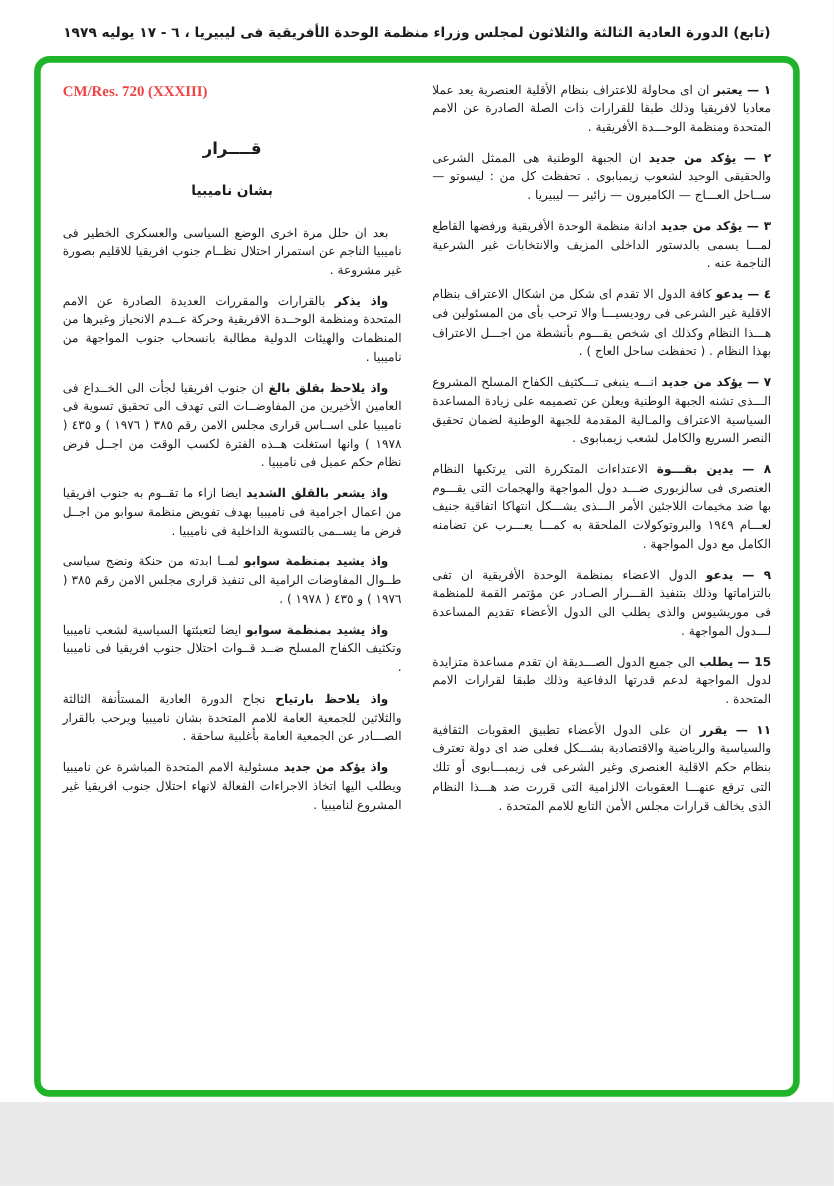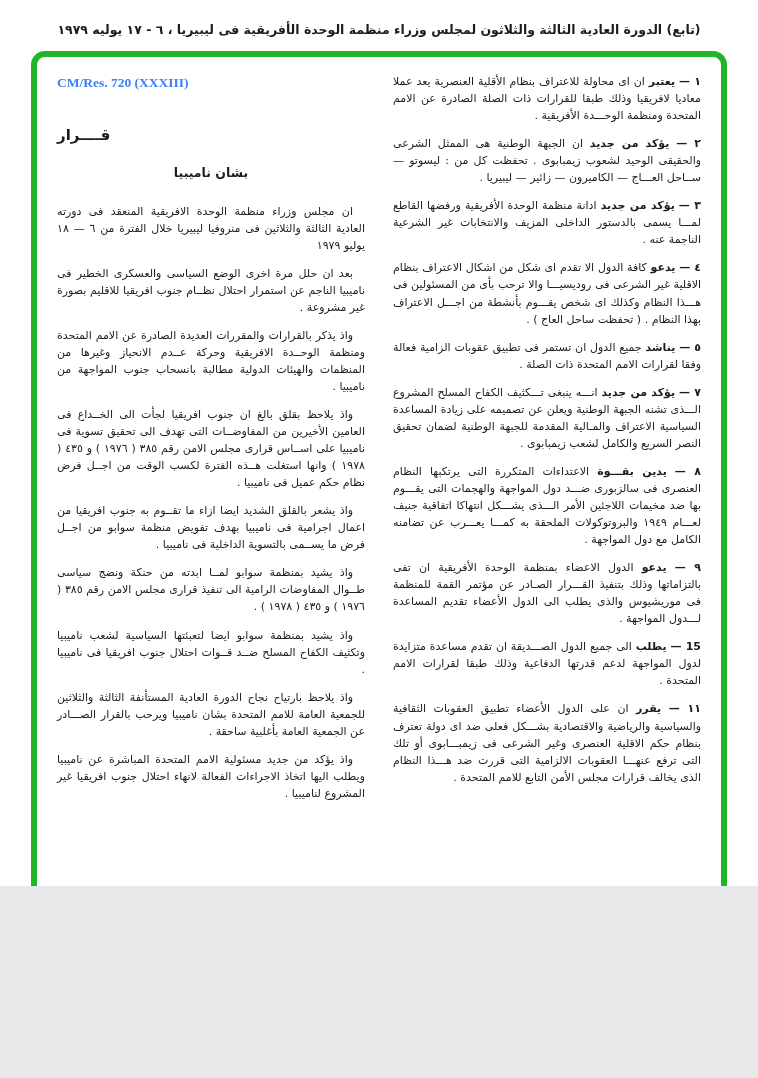--- a/index.html
+++ b/index.html
@@ -1,17 +1,17 @@
 <!DOCTYPE html>
 <html lang="ar"><head>
 <meta charset="utf-8">
 <style>
   html,body{margin:0;padding:0;background:#e9e9e9;}
   .page{
-    width:758px;height:886px;margin:0 auto;background:#ffffff;
+    width:758px;height:1002px;margin:0 auto;background:#ffffff;
     position:relative;overflow:hidden;
     font-family:"DejaVu Sans",sans-serif;color:#1c1c1c;
   }
   .doc-header{ text-align:center; padding-top:22px; direction:rtl; }
   .doc-header .line1{ font-size:12.5px; font-weight:bold; letter-spacing:0.2px; }
   .doc-header .line2{ font-size:9.5px; font-weight:bold; margin-top:9px; color:#2a2a2a; }
 
   .frame{
     width:696px;height:946px;margin:14px auto 0;
     border:6px solid #1fb42a;border-radius:14px;
@@ -20,60 +20,58 @@
   .cols{ display:flex; gap:28px; height:100%; direction:rtl; }
   .col{ flex:1 1 0; direction:rtl; text-align:justify; font-size:11px; line-height:1.55; }
 
   .item{ margin:0 0 11px; }
   .item .num{ font-weight:bold; }
   .item .lead{ font-weight:bold; }
 
   .ref{
     direction:ltr; text-align:left;
     font-family:"Liberation Serif",serif; font-weight:bold;
-    font-size:13.5px; color:#3b82f6; margin:0 0 30px;
+    font-size:13.5px; color:#ef4444; margin:0 0 30px;
   }
-  .title{ text-align:left; font-size:15px; font-weight:bold; margin:0 0 16px; }
+  .title{ text-align:center; font-size:15px; font-weight:bold; margin:0 0 16px; }
   .subtitle{ text-align:center; font-size:12.5px; font-weight:bold; margin:0 0 20px; }
   .para{ margin:0 0 11px; text-indent:12px; }
-  .para .lead{ font-weight:normal;margin-top:46px; }
+  .para .lead{ font-weight:bold;margin-top:46px; }
 
   .pagenum{ text-align:center; font-size:13px; margin-top:10px; color:#222; }
 </style>
 </head>
 <body>
 
 <div class="page">
 
   <header class="doc-header">
     <div class="line1">(تابع) الدورة العادية الثالثة والثلاثون لمجلس وزراء منظمة الوحدة الأفريقية فى ليبيريا ، ٦ - ١٧ يوليه ١٩٧٩</div>
   </header>
 
   <div class="frame" style="border-color: rgb(31, 180, 42);">
     <div class="cols">
 
       <section class="col">
         <p class="item"><span class="num">١ —</span> <span class="lead">يعتبر</span> <span>ان اى محاولة للاعتراف بنظام الأقلية العنصرية يعد عملا معاديا لافريقيا وذلك طبقا للقرارات ذات الصلة الصادرة عن الامم المتحدة ومنظمة الوحـــدة الأفريقية .</span></p>
         <p class="item"><span class="num">٢ —</span> <span class="lead">يؤكد من جديد</span> <span>ان الجبهة الوطنية هى الممثل الشرعى والحقيقى الوحيد لشعوب زيمبابوى . تحفظت كل من : ليسوتو — ســاحل العـــاج — الكاميرون — زائير — ليبيريا .</span></p>
         <p class="item"><span class="num">٣ —</span> <span class="lead">يؤكد من جديد</span> <span>ادانة منظمة الوحدة الأفريقية ورفضها القاطع لمـــا يسمى بالدستور الداخلى المزيف والانتخابات غير الشرعية الناجمة عنه .</span></p>
         <p class="item"><span class="num">٤ —</span> <span class="lead">يدعو</span> <span>كافة الدول الا تقدم اى شكل من اشكال الاعتراف بنظام الاقلية غير الشرعى فى روديسيـــا والا ترحب بأى من المسئولين فى هـــذا النظام وكذلك اى شخص يقـــوم بأنشطة من اجـــل الاعتراف بهذا النظام . ( تحفظت ساحل العاج ) .</span></p>
-        <p class="item"><span class="num">٥ —</span> <span class="lead">يناشد</span> <span>جميع الدول ان تستمر فى تطبيق عقوبات الزامية فعالة وفقا لقرارات الامم المتحدة ذات الصلة .</span></p>
         <p class="item"><span class="num">٧ —</span> <span class="lead">يؤكد من جديد</span> <span>انـــه ينبغى تـــكثيف الكفاح المسلح المشروع الـــذى تشنه الجبهة الوطنية ويعلن عن تصميمه على زيادة المساعدة السياسية الاعتراف والمـالية المقدمة للجبهة الوطنية لضمان تحقيق النصر السريع والكامل لشعب زيمبابوى .</span></p>
         <p class="item"><span class="num">٨ —</span> <span class="lead">يدين بقـــوة</span> <span>الاعتداءات المتكررة التى يرتكبها النظام العنصرى فى سالزبورى ضـــد دول المواجهة والهجمات التى يقـــوم بها ضد مخيمات اللاجئين الأمر الـــذى يشـــكل انتهاكا اتفاقية جنيف لعـــام ١٩٤٩ والبروتوكولات الملحقة به كمـــا يعـــرب عن تضامنه الكامل مع دول المواجهة .</span></p>
         <p class="item"><span class="num">٩ —</span> <span class="lead">يدعو</span> <span>الدول الاعضاء بمنظمة الوحدة الأفريقية ان تفى بالتزاماتها وذلك بتنفيذ القـــرار الصـادر عن مؤتمر القمة للمنظمة فى موريشيوس والذى يطلب الى الدول الأعضاء تقديم المساعدة لـــدول المواجهة .</span></p>
         <p class="item"><span class="num">15 —</span> <span class="lead">يطلب</span> <span>الى جميع الدول الصـــديقة ان تقدم مساعدة متزايدة لدول المواجهة لدعم قدرتها الدفاعية وذلك طبقا لقرارات الامم المتحدة .</span></p>
         <p class="item"><span class="num">١١ —</span> <span class="lead">يقرر</span> <span>ان على الدول الأعضاء تطبيق العقوبات الثقافية والسياسية والرياضية والاقتصادية بشـــكل فعلى ضد اى دولة تعترف بنظام حكم الاقلية العنصرى وغير الشرعى فى زيمبـــابوى أو تلك التى ترفع عنهـــا العقوبات الالزامية التى قررت ضد هـــذا النظام الذى يخالف قرارات مجلس الأمن التابع للامم المتحدة .</span></p>
       </section>
 
       <section class="col">
         <div class="ref">CM/Res. 720 (XXXIII)</div>
         <h2 class="title">قــــرار</h2>
         <h3 class="subtitle">بشان ناميبيا</h3>
 
-        <p class="para"><span class="lead"></span> <span>ان مجلس وزراء منظمة الوحدة الافريقية المنعقد فى دورته العادية الثالثة والثلاثين فى منروفيا ليبيريا خلال الفترة من ٦ — ١٨ يوليو ١٩٧٩</span></p>
         <p class="para"><span class="lead"></span> <span>بعد ان حلل مرة اخرى الوضع السياسى والعسكرى الخطير فى ناميبيا الناجم عن استمرار احتلال نظــام جنوب افريقيا للاقليم بصورة غير مشروعة .</span></p>
         <p class="para"><span class="lead">واذ يذكر</span> <span>بالقرارات والمقررات العديدة الصادرة عن الامم المتحدة ومنظمة الوحــدة الافريقية وحركة عــدم الانحياز وغيرها من المنظمات والهيئات الدولية مطالبة بانسحاب جنوب المواجهة من ناميبيا .</span></p>
         <p class="para"><span class="lead">واذ يلاحظ بقلق بالغ</span> <span>ان جنوب افريقيا لجأت الى الخــداع فى العامين الأخيرين من المفاوضــات التى تهدف الى تحقيق تسوية فى ناميبيا على اســاس قرارى مجلس الامن رقم ٣٨٥ ( ١٩٧٦ ) و ٤٣٥ ( ١٩٧٨ ) وانها استغلت هــذه الفترة لكسب الوقت من اجــل فرض نظام حكم عميل فى ناميبيا .</span></p>
         <p class="para"><span class="lead">واذ يشعر بالقلق الشديد</span> <span>ايضا ازاء ما تقــوم به جنوب افريقيا من اعمال اجرامية فى ناميبيا بهدف تفويض منظمة سوابو من اجــل فرض ما يســمى بالتسوية الداخلية فى ناميبيا .</span></p>
         <p class="para"><span class="lead">واذ يشيد بمنظمة سوابو</span> <span>لمــا ابدته من حنكة ونضج سياسى طــوال المفاوضات الرامية الى تنفيذ قرارى مجلس الامن رقم ٣٨٥ ( ١٩٧٦ ) و ٤٣٥ ( ١٩٧٨ ) .</span></p>
         <p class="para"><span class="lead">واذ يشيد بمنظمة سوابو</span> <span>ايضا لتعبئتها السياسية لشعب ناميبيا وتكثيف الكفاح المسلح ضــد قــوات احتلال جنوب افريقيا فى ناميبيا .</span></p>
         <p class="para"><span class="lead">واذ يلاحظ بارتياح</span> <span>نجاح الدورة العادية المستأنفة الثالثة والثلاثين للجمعية العامة للامم المتحدة بشان ناميبيا ويرحب بالقرار الصـــادر عن الجمعية العامة بأغلبية ساحقة .</span></p>
         <p class="para"><span class="lead">واذ يؤكد من جديد</span> <span>مسئولية الامم المتحدة المباشرة عن ناميبيا ويطلب اليها اتخاذ الاجراءات الفعالة لانهاء احتلال جنوب افريقيا غير المشروع لناميبيا .</span></p>
       </section>
 

